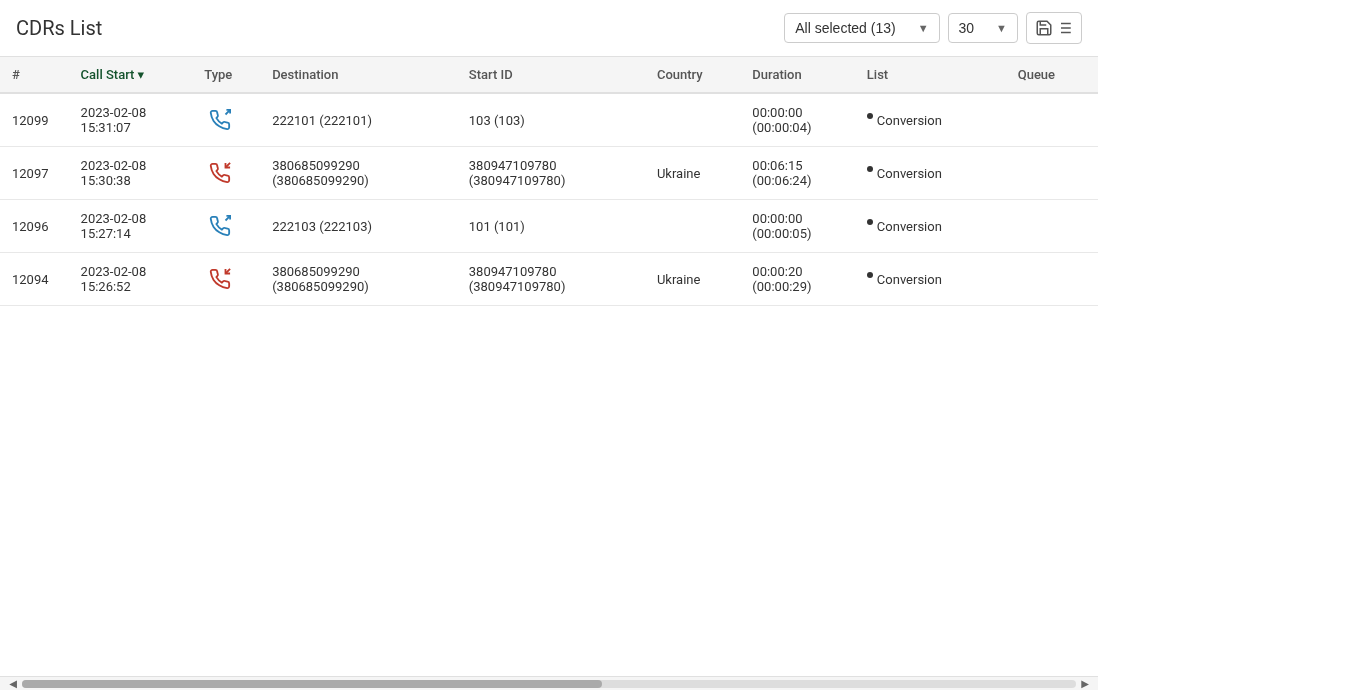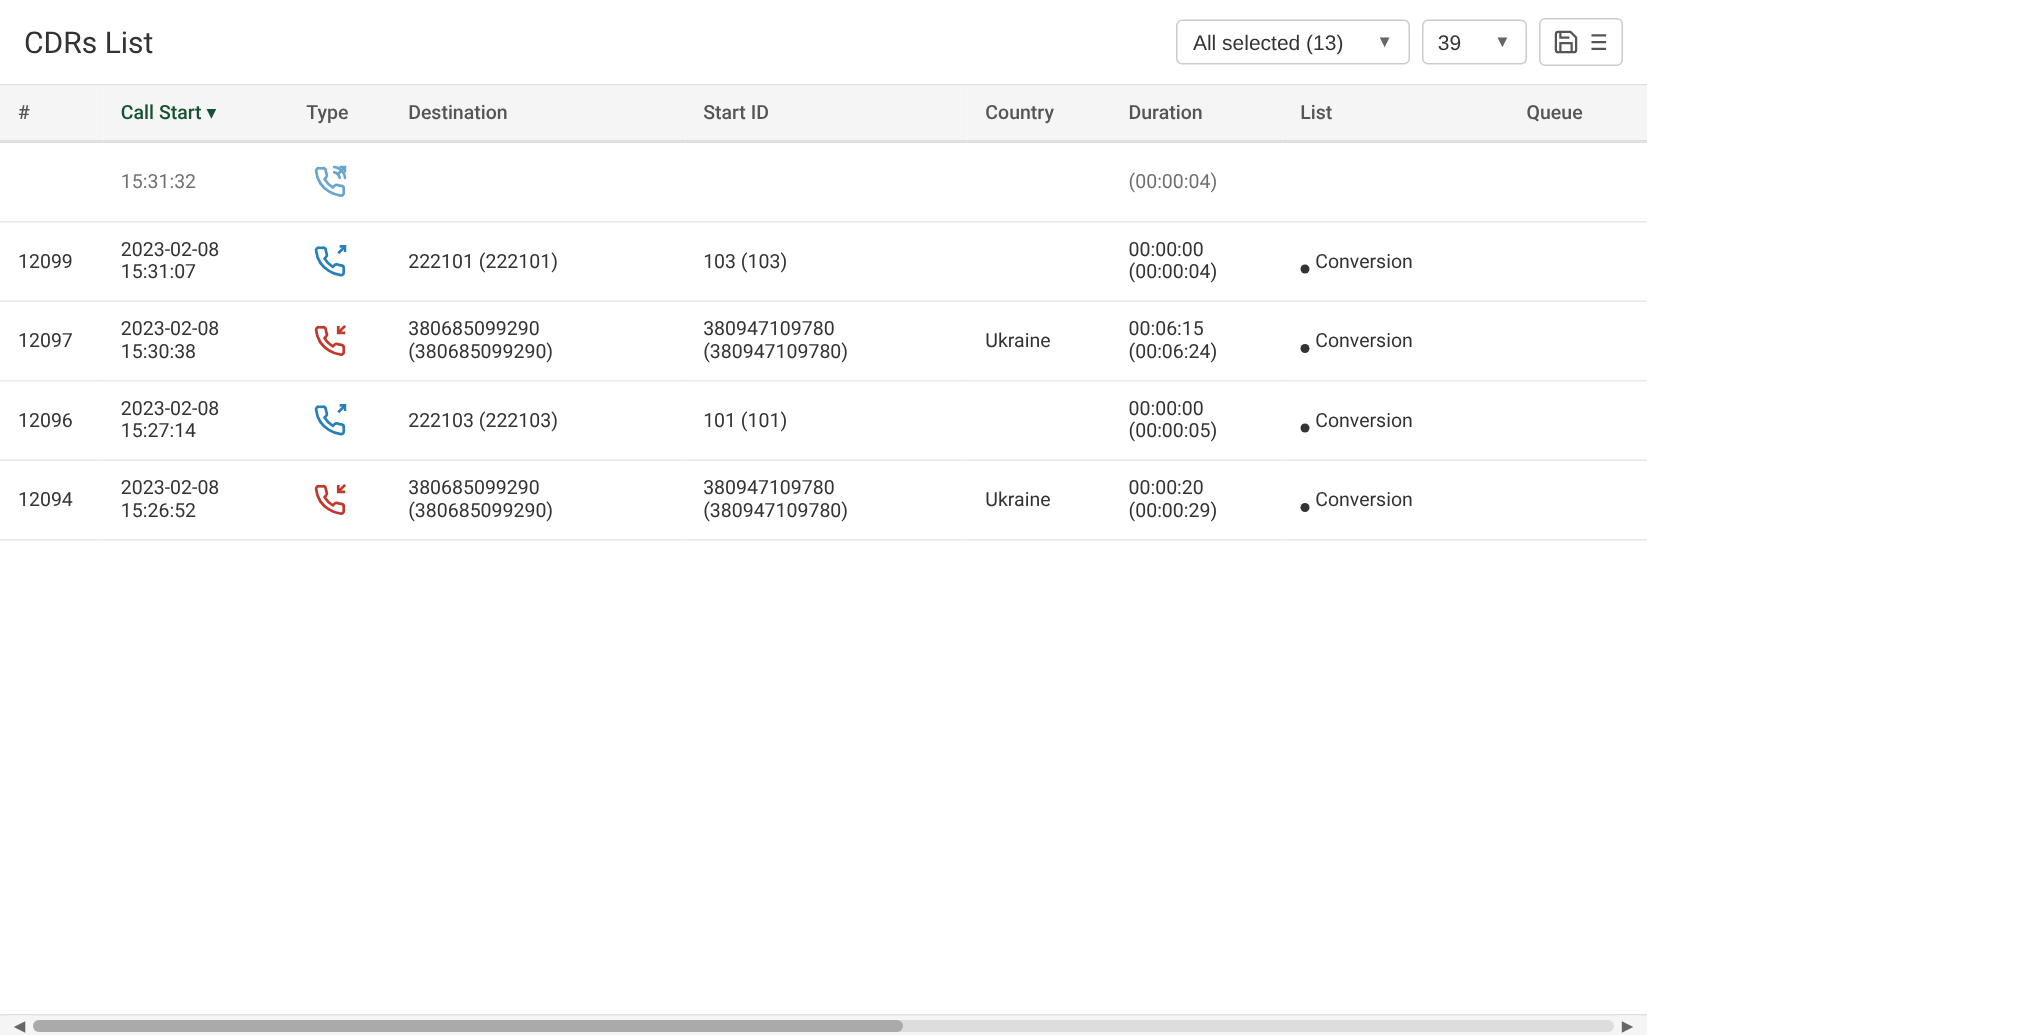--- a/index.html
+++ b/index.html
@@ -107,21 +107,21 @@
       height: 32px;
     }
     .call-incoming {
       color: #c0392b;
     }
     .call-outgoing {
       color: #2980b9;
     }
     .desk-item {
       display: flex;
-      align-items: flex-end;
+      align-items: flex-start;
       gap: 4px;
     }
     .desk-bullet {
       width: 6px;
       height: 6px;
       border-radius: 50%;
       background: #333;
       display: inline-block;
     }
     .col-num { width: 70px; }
@@ -179,21 +179,21 @@
 <div class="page-wrapper">
 
   <div class="header">
     <span class="page-title">CDRs List</span>
     <div class="header-controls">
       <button class="dropdown-btn">
         <span>All selected (13)</span>
         <span class="chevron">▼</span>
       </button>
       <button class="dropdown-btn">
-        <span>39</span>
+        <span>30</span>
         <span class="chevron">▼</span>
       </button>
       <button class="icon-btn">
 
         <svg viewBox="0 0 24 24" fill="none" stroke="#555" stroke-width="2">
           <path d="M19 21H5a2 2 0 0 1-2-2V5a2 2 0 0 1 2-2h11l5 5v11a2 2 0 0 1-2 2z"></path>
           <polyline points="17 21 17 13 7 13 7 21"></polyline>
           <polyline points="7 3 7 8 15 8"></polyline>
         </svg>
 
@@ -221,41 +221,20 @@
           <th class="col-dest">Destination</th>
           <th class="col-caller">Start ID</th>
           <th class="col-country">Country</th>
           <th class="col-duration">Duration</th>
           <th class="col-desks">List</th>
           <th class="col-queue">Queue</th>
         </tr>
       </thead>
       <tbody id="table-body">
 
-        <tr class="partial-row">
-          <td></td>
-          <td>15:31:32</td>
-          <td class="col-type">
-            <span class="call-type-icon call-outgoing">
-
-              <svg width="22" height="22" viewBox="0 0 24 24" fill="none">
-                <path d="M15.05 5A5 5 0 0 1 19 8.95M15.05 1A9 9 0 0 1 23 8.94" stroke="#2980b9" stroke-width="2" stroke-linecap="round"></path>
-                <path d="M22 16.92v3a2 2 0 0 1-2.18 2 19.79 19.79 0 0 1-8.63-3.07A19.5 19.5 0 0 1 5 13a19.79 19.79 0 0 1-3.07-8.67A2 2 0 0 1 3.92 2h3a2 2 0 0 1 2 1.72c.127.96.361 1.903.7 2.81a2 2 0 0 1-.45 2.11L8.09 9.91a16 16 0 0 0 6 6l1.27-1.27a2 2 0 0 1 2.11-.45c.907.339 1.85.573 2.81.7A2 2 0 0 1 22 16.92z" stroke="#2980b9" stroke-width="2" fill="none"></path>
-                <line x1="18" y1="6" x2="23" y2="1" stroke="#2980b9" stroke-width="2"></line>
-                <polyline points="19,1 23,1 23,5" stroke="#2980b9" stroke-width="2" fill="none"></polyline>
-              </svg>
-            </span>
-          </td>
-          <td style="color:#1a73c8"></td>
-          <td style="color:#1a73c8"></td>
-          <td></td>
-          <td>(00:00:04)</td>
-          <td></td>
-          <td></td>
-        </tr>
 
         <tr>
           <td>12099</td>
           <td style="white-space:pre-line">2023-02-08
 15:31:07</td>
           <td class="col-type">
             <span class="call-type-icon call-outgoing">
               <svg width="22" height="22" viewBox="0 0 24 24" fill="none">
                 <path d="M22 16.92v3a2 2 0 0 1-2.18 2 19.79 19.79 0 0 1-8.63-3.07A19.5 19.5 0 0 1 5 13a19.79 19.79 0 0 1-3.07-8.67A2 2 0 0 1 3.92 2h3a2 2 0 0 1 2 1.72c.127.96.361 1.903.7 2.81a2 2 0 0 1-.45 2.11L8.09 9.91a16 16 0 0 0 6 6l1.27-1.27a2 2 0 0 1 2.11-.45c.907.339 1.85.573 2.81.7A2 2 0 0 1 22 16.92z" stroke="#2980b9" stroke-width="2" fill="none"></path>
                 <line x1="18" y1="6" x2="23" y2="1" stroke="#2980b9" stroke-width="2"></line>

